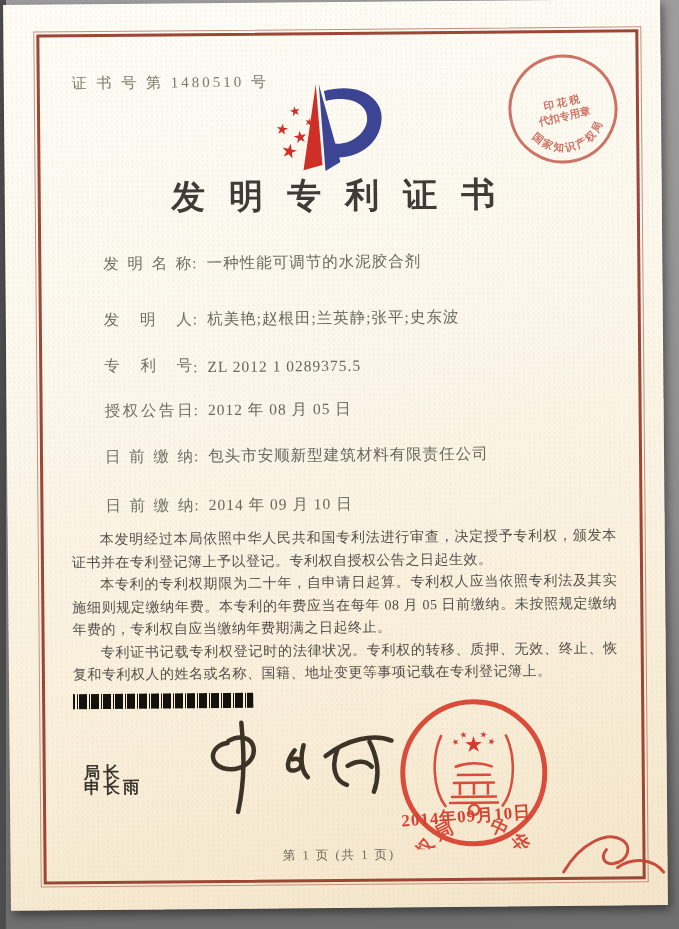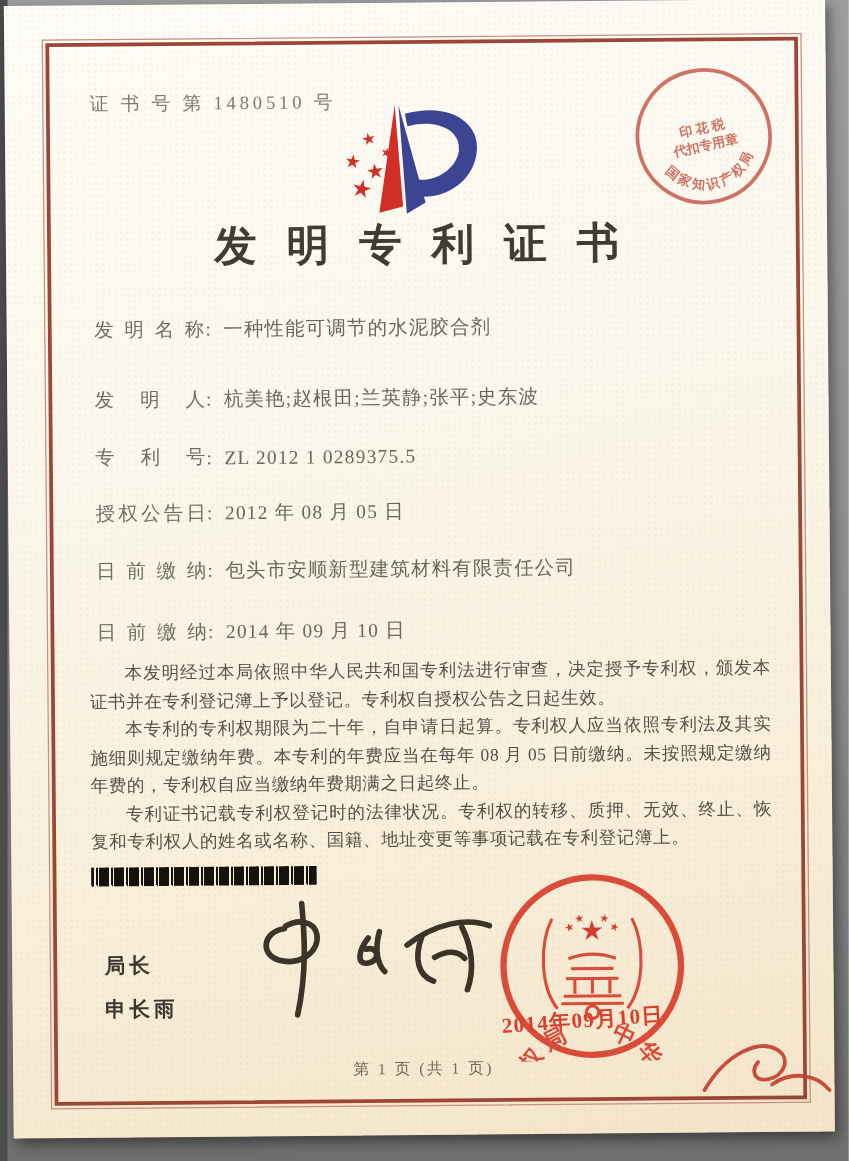--- a/index.html
+++ b/index.html
@@ -35,41 +35,41 @@
 
   .logo { position:absolute; left:265px; top:78px; width:130px; height:95px; }
 
   .title {
     position:absolute; left:0; top:171px; width:100%;
     text-align:center; font-size:34px; font-weight:600;
     letter-spacing:24px; padding-left:24px; color:#403b34;
   }
 
   .field-row { position:absolute; left:70px; width:540px; font-size:15.5px; color:#6f6e62; white-space:nowrap; }
-  .f-label { display:inline-block; width:88px; text-align:justify; text-align-last:justify; vertical-align:bottom; }
+  .f-label { display:inline-block; width:88px; text-align:justify; text-align-last:justify; vertical-align:bottom;margin-left:28px; }
   .f-colon { display:inline-block; margin:0 10px 0 1px; }
   .f-value { color:#68675c; letter-spacing:1px; }
 
   .body-text { position:absolute; left:64px; top:525px; width:545px; color:#54504a; font-size:14px; line-height:22.5px; text-align:justify; }
   .body-text p { text-indent:2em; letter-spacing:0.5px; }
 
   .barcode {
     position:absolute; left:64px; top:690px; width:180px; height:15px;
     background-image:
       repeating-linear-gradient(90deg,#15120e 0 2px,transparent 2px 6px),
       repeating-linear-gradient(90deg,#15120e 0 1px,transparent 1px 4px),
       repeating-linear-gradient(90deg,transparent 0 9px,#15120e 9px 12px);
   }
 
   .signer-title, .signer-name {
     position:absolute; left:74px; font-family:"Liberation Sans","DejaVu Sans",sans-serif;
     font-size:16.5px; font-weight:600; color:#3b372f; letter-spacing:3px;
   }
   .signer-title { top:742px;margin-top:16px; }
-  .signer-name  { top:773px;margin-top:20px; }
+  .signer-name  { top:773px; }
 
   .signature { position:absolute; left:188px; top:712px; width:205px; height:105px; }
   .signature path { stroke:#3c3427; stroke-width:4.5; fill:none; stroke-linecap:round; stroke-linejoin:round; }
 
   .office-seal { position:absolute; left:388px; top:696px; width:152px; height:152px; }
   .office-seal svg { opacity:0.93; }
   .seal-date {
     position:absolute; left:391px; top:804px; color:#d8402f;
     font-size:17px; font-weight:bold; letter-spacing:1px;
     transform:rotate(-3.5deg); white-space:nowrap;

